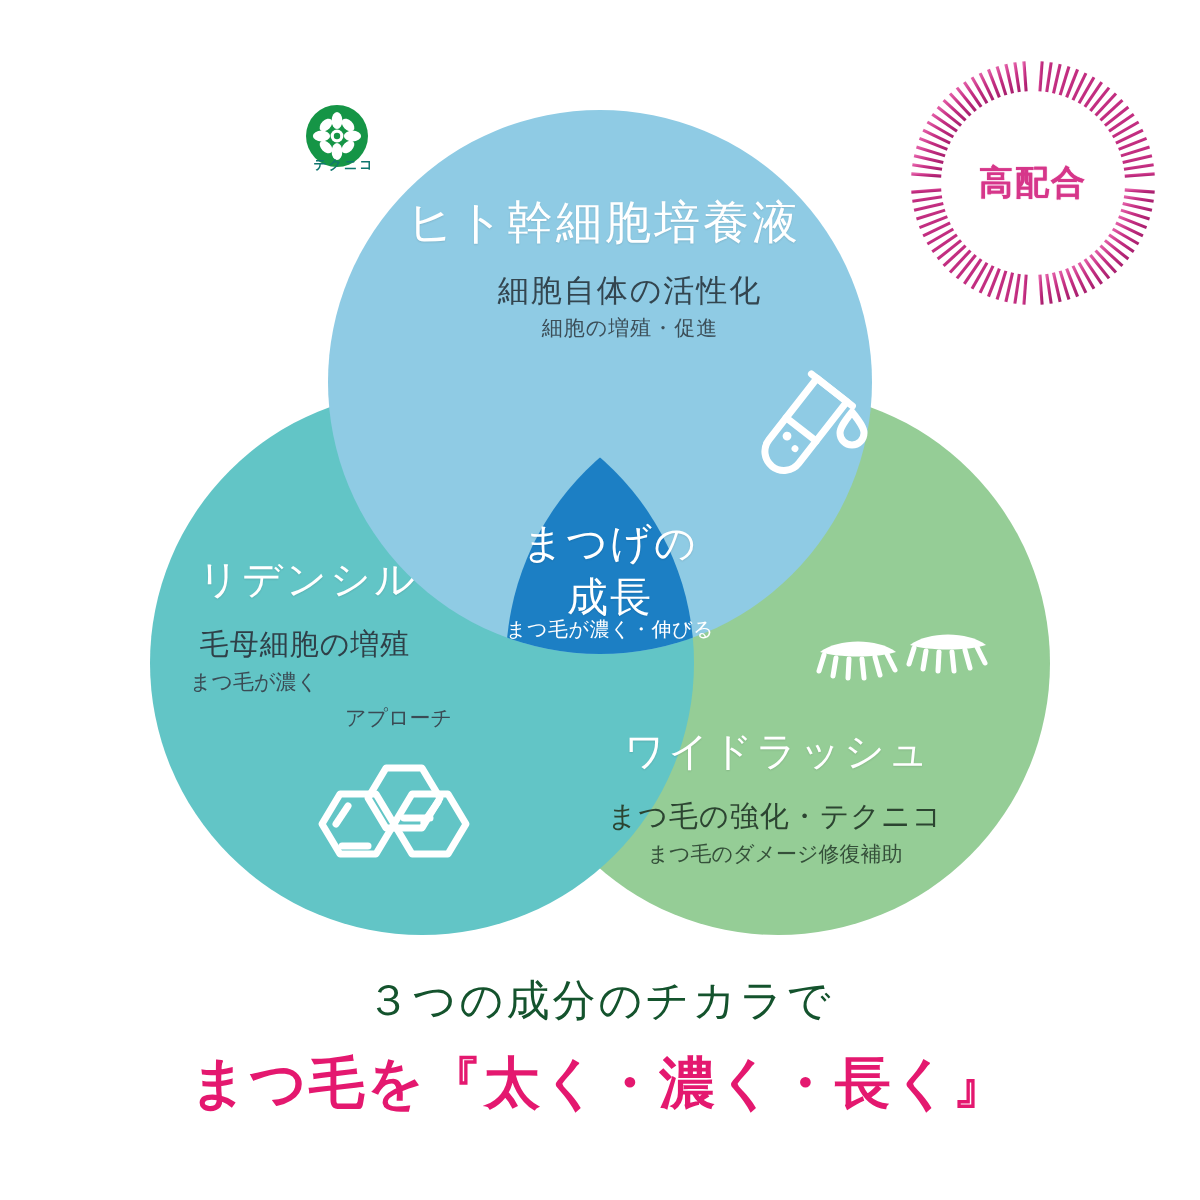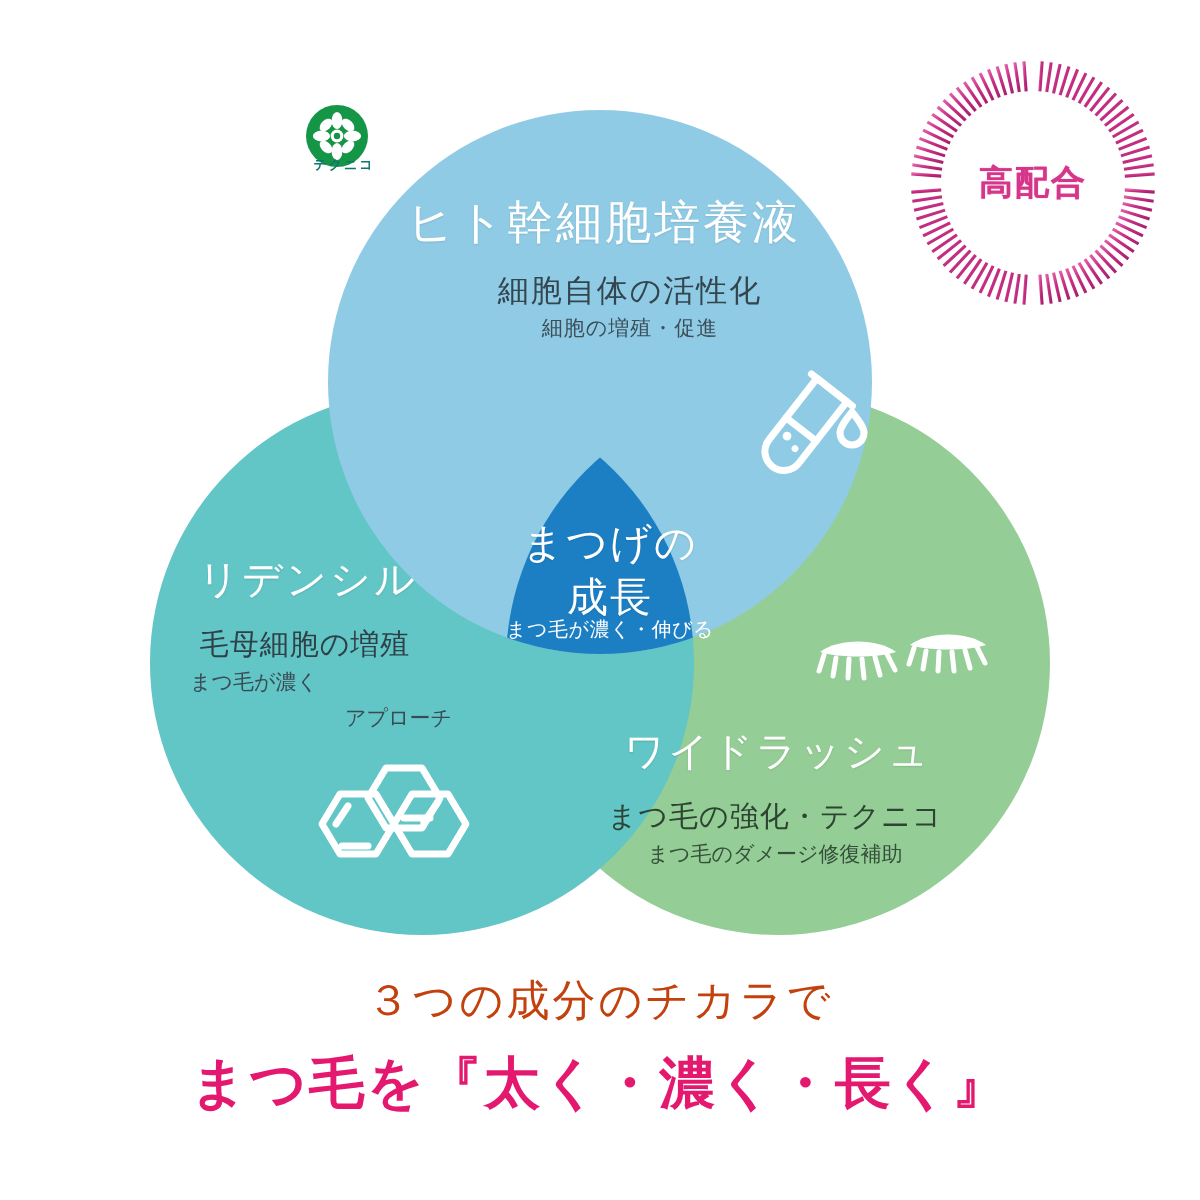--- a/index.html
+++ b/index.html
@@ -123,21 +123,21 @@
 
   
   #tagline-primary {
     position: absolute;
     left: 0;
     top: 972px;
     width: 1200px;
     text-align: center;
     font-size: 43px;
     letter-spacing: 3px;
-    color: #c2410c;
+    color: #14532d;
     font-family: "Liberation Serif", "DejaVu Serif", serif;
   }
   #tagline-highlight {
     position: absolute;
     left: 0;
     top: 1046px;
     width: 1200px;
     text-align: center;
     font-size: 56px;
     font-weight: 700;

